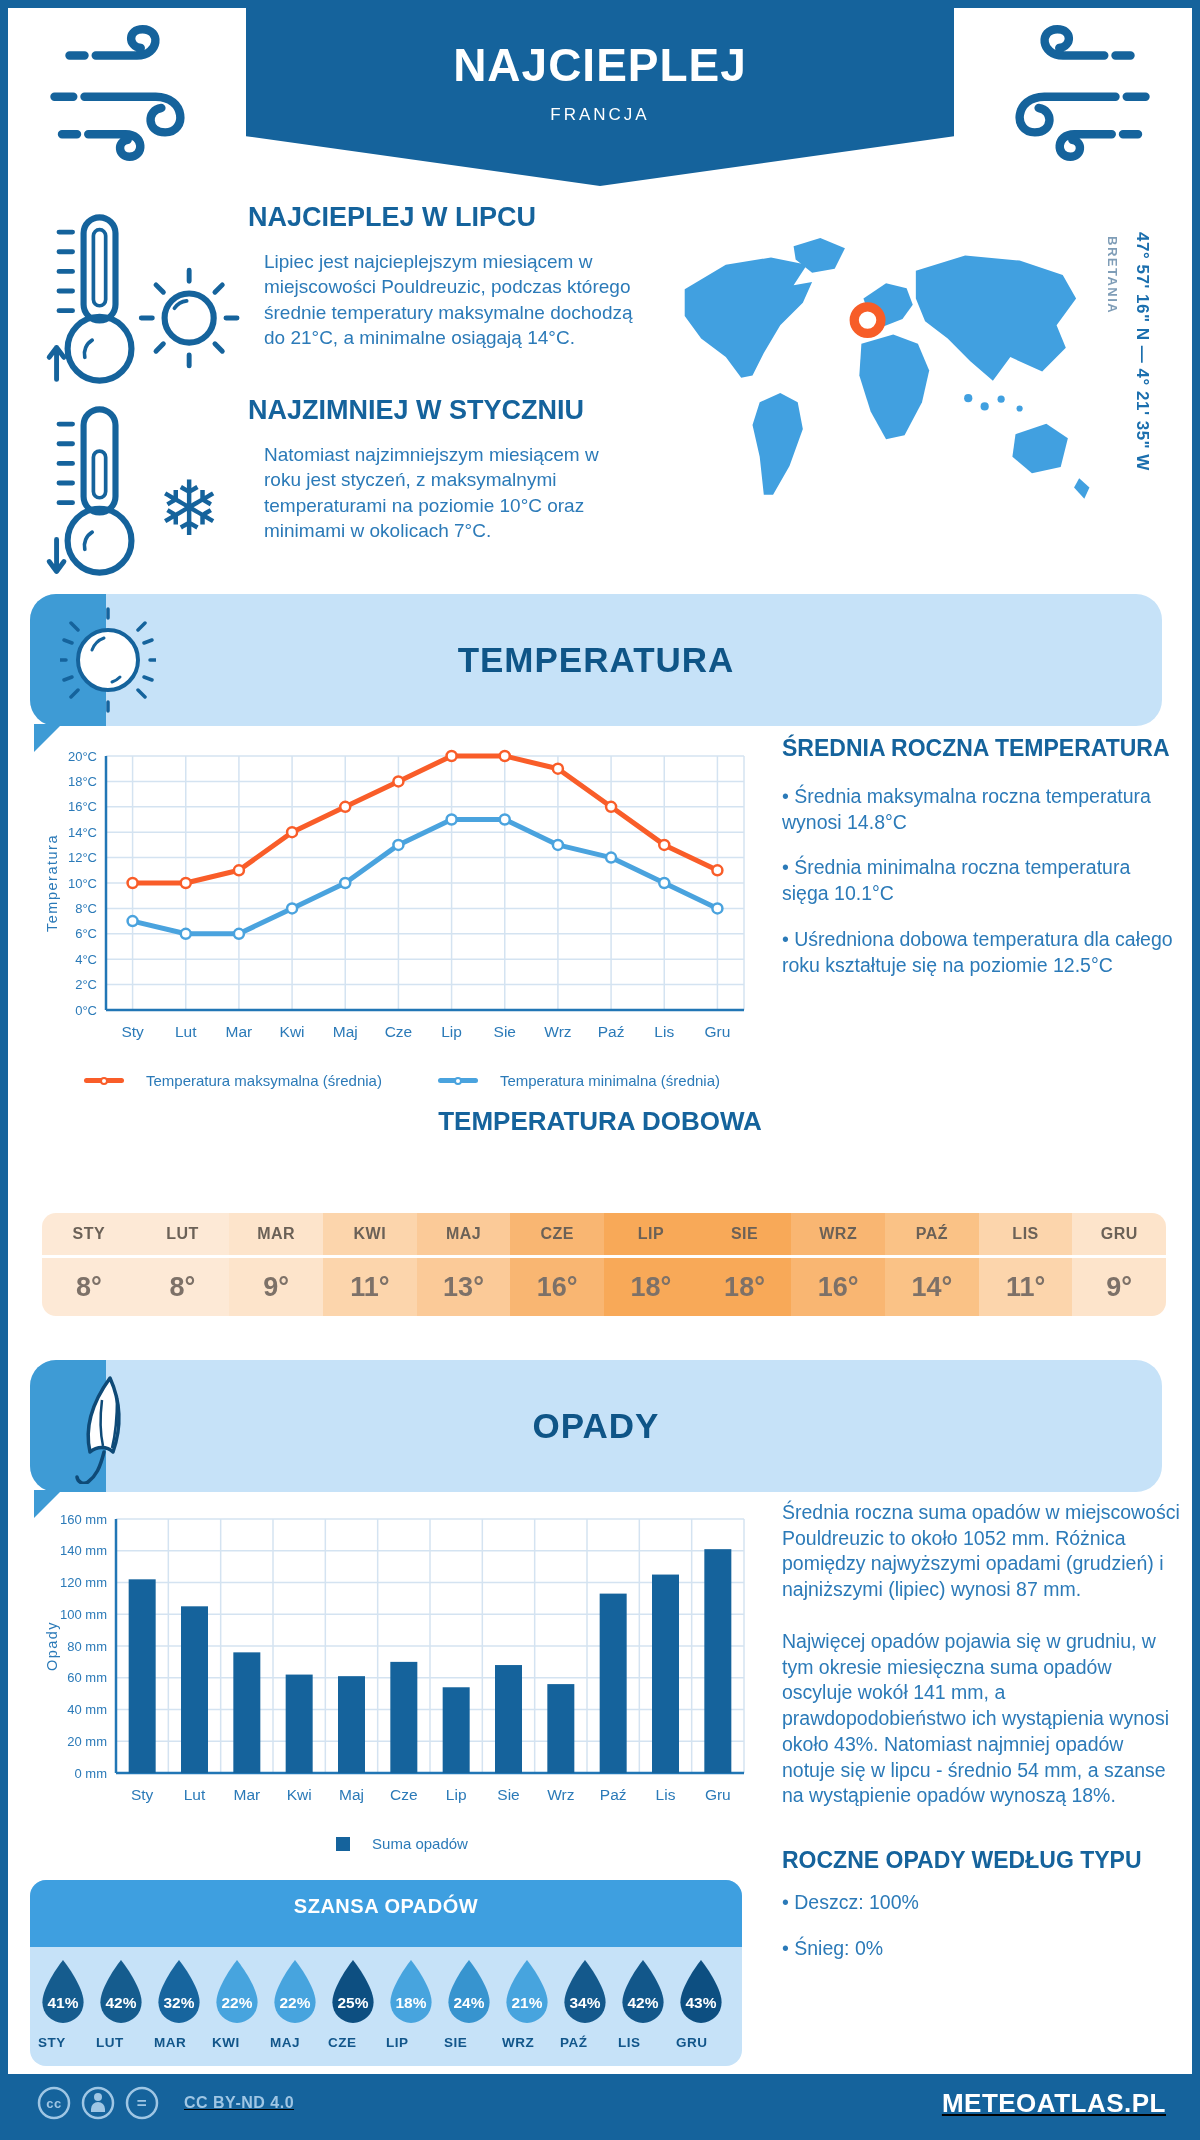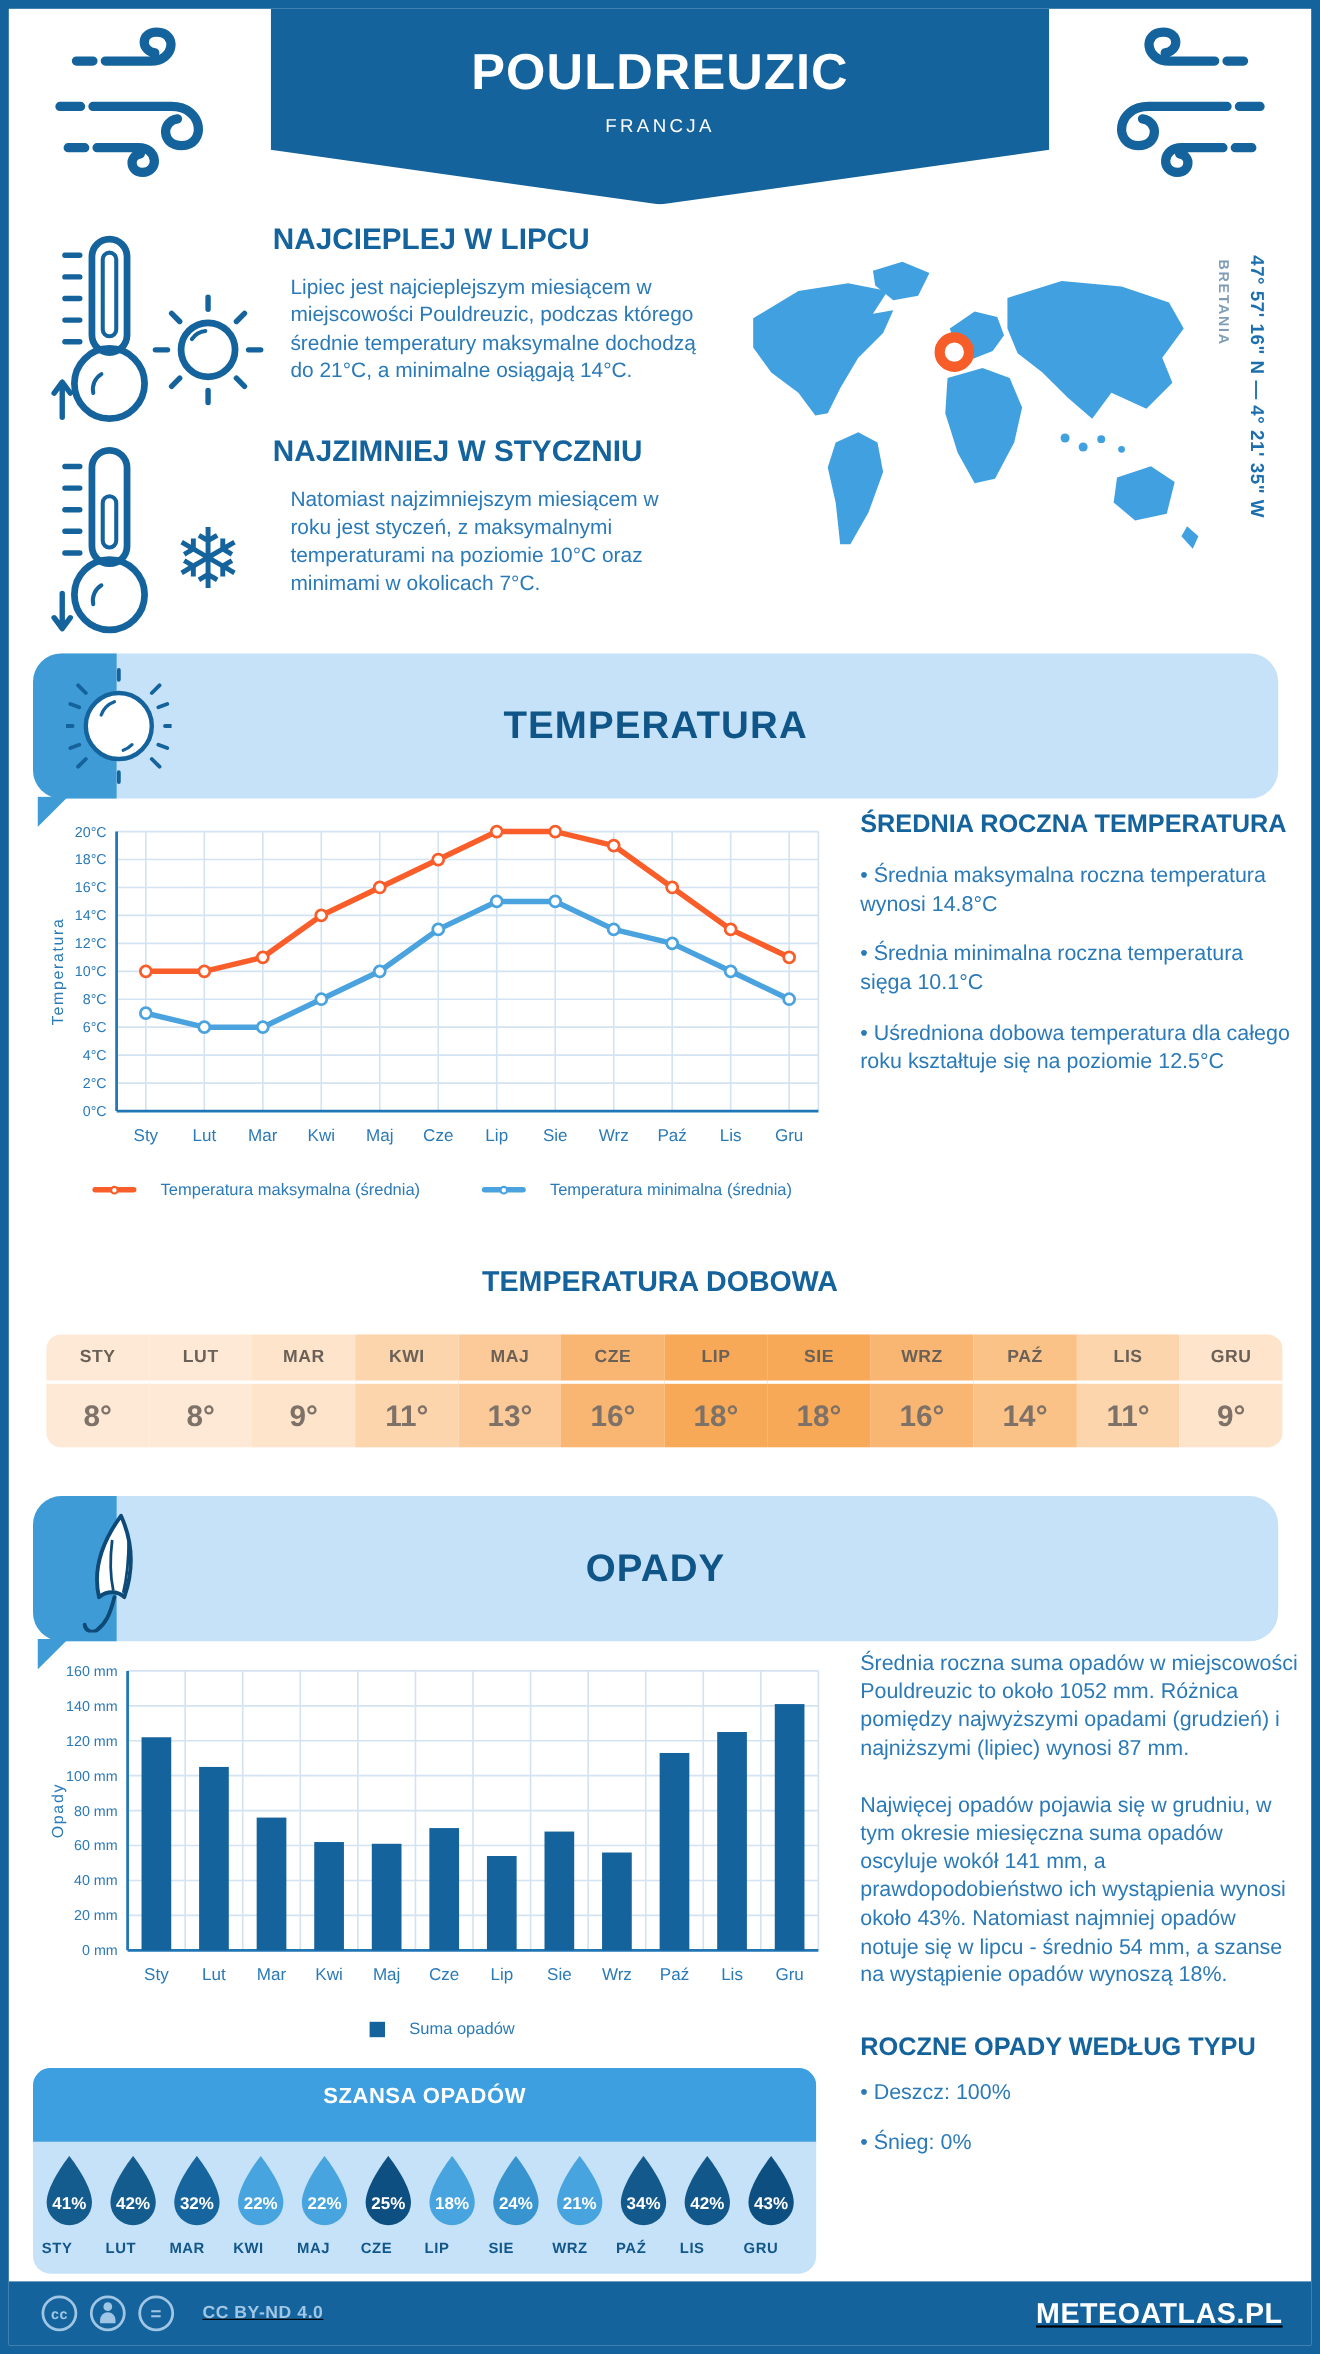--- a/index.html
+++ b/index.html
@@ -49,21 +49,21 @@
   .legend .lbl{font-size:15px;color:#2b7ab8;}
 
   
   .side-col{position:absolute;left:774px;width:398px;}
   .side-col h3{margin:0 0 22px;font-size:23px;font-weight:bold;color:#15639c;}
   .side-col p{margin:0 0 26px;font-size:19.5px;line-height:1.32;color:#2b7ab8;}
   .side-col p.tight{margin:0 0 9px;}
   .side-col h3.mt{margin-top:38px;margin-bottom:16px;}
 
   
-  .dobowa-title{position:absolute;left:0;top:1142px;width:100%;text-align:center;
+  .dobowa-title{position:absolute;left:0;top:1098px;width:100%;text-align:center;
       font-size:26px;font-weight:bold;color:#15639c;}
   .dobowa-table{position:absolute;left:34px;top:1205px;width:1124px;display:flex;
       border-radius:14px;overflow:hidden;}
   .dobowa-table .col{flex:1;text-align:center;}
   .dobowa-table .m{height:42px;line-height:42px;font-size:16px;font-weight:bold;letter-spacing:.5px;
       color:#6b6157;border-bottom:3px solid #fff;}
   .dobowa-table .v{height:58px;line-height:58px;font-size:27px;font-weight:bold;color:#7d7168;}
 
   
   .szansa{position:absolute;left:22px;top:1872px;width:712px;background:#c6e2f8;border-radius:16px;
@@ -91,21 +91,21 @@
     <path d="M6 42 h10 M22 42 h38 c16 0 17 19 5 19 c-10 0 -10 -12 -2 -13"></path>
     <path d="M10 62 h8 M24 62 h20 c10 0 10 12 2 12 c-6 0 -7 -8 -1 -9"></path>
   </svg>
   <svg class="wind right abs" style="right:34px" viewBox="0 0 100 80" fill="none" stroke="#15639c" stroke-width="4.5" stroke-linecap="round">
     <path d="M14 20 h8 M28 20 h22 c12 0 13 -14 3 -14 c-8 0 -8 9 -1 10"></path>
     <path d="M6 42 h10 M22 42 h38 c16 0 17 19 5 19 c-10 0 -10 -12 -2 -13"></path>
     <path d="M10 62 h8 M24 62 h20 c10 0 10 12 2 12 c-6 0 -7 -8 -1 -9"></path>
   </svg>
 
   <div class="top-banner">
-    <h1>POULDREUZIC</h1>
+    <h1>NAJCIEPLEJ</h1>
     <div class="sub">FRANCJA</div>
   </div>
 
   <svg class="intro-icons" style="left:32px;top:202px" viewBox="0 0 160 145" fill="none" stroke="#15639c" stroke-width="5" stroke-linecap="round">
     <path d="M12 18 h11 M12 34 h11 M12 50 h11 M12 66 h11 M12 82 h11" stroke-width="4"></path>
     <rect x="32" y="6" width="26" height="84" rx="13"></rect>
     <rect x="40" y="16" width="10" height="62" rx="5" stroke-width="3"></rect>
     <circle cx="45" cy="113" r="26"></circle>
     <path d="M33 120 a13 13 0 0 1 6 -14" stroke-width="3"></path>
     <path d="M10 138 v-26 M10 112 l-6 8 M10 112 l6 8" stroke-width="4"></path>

